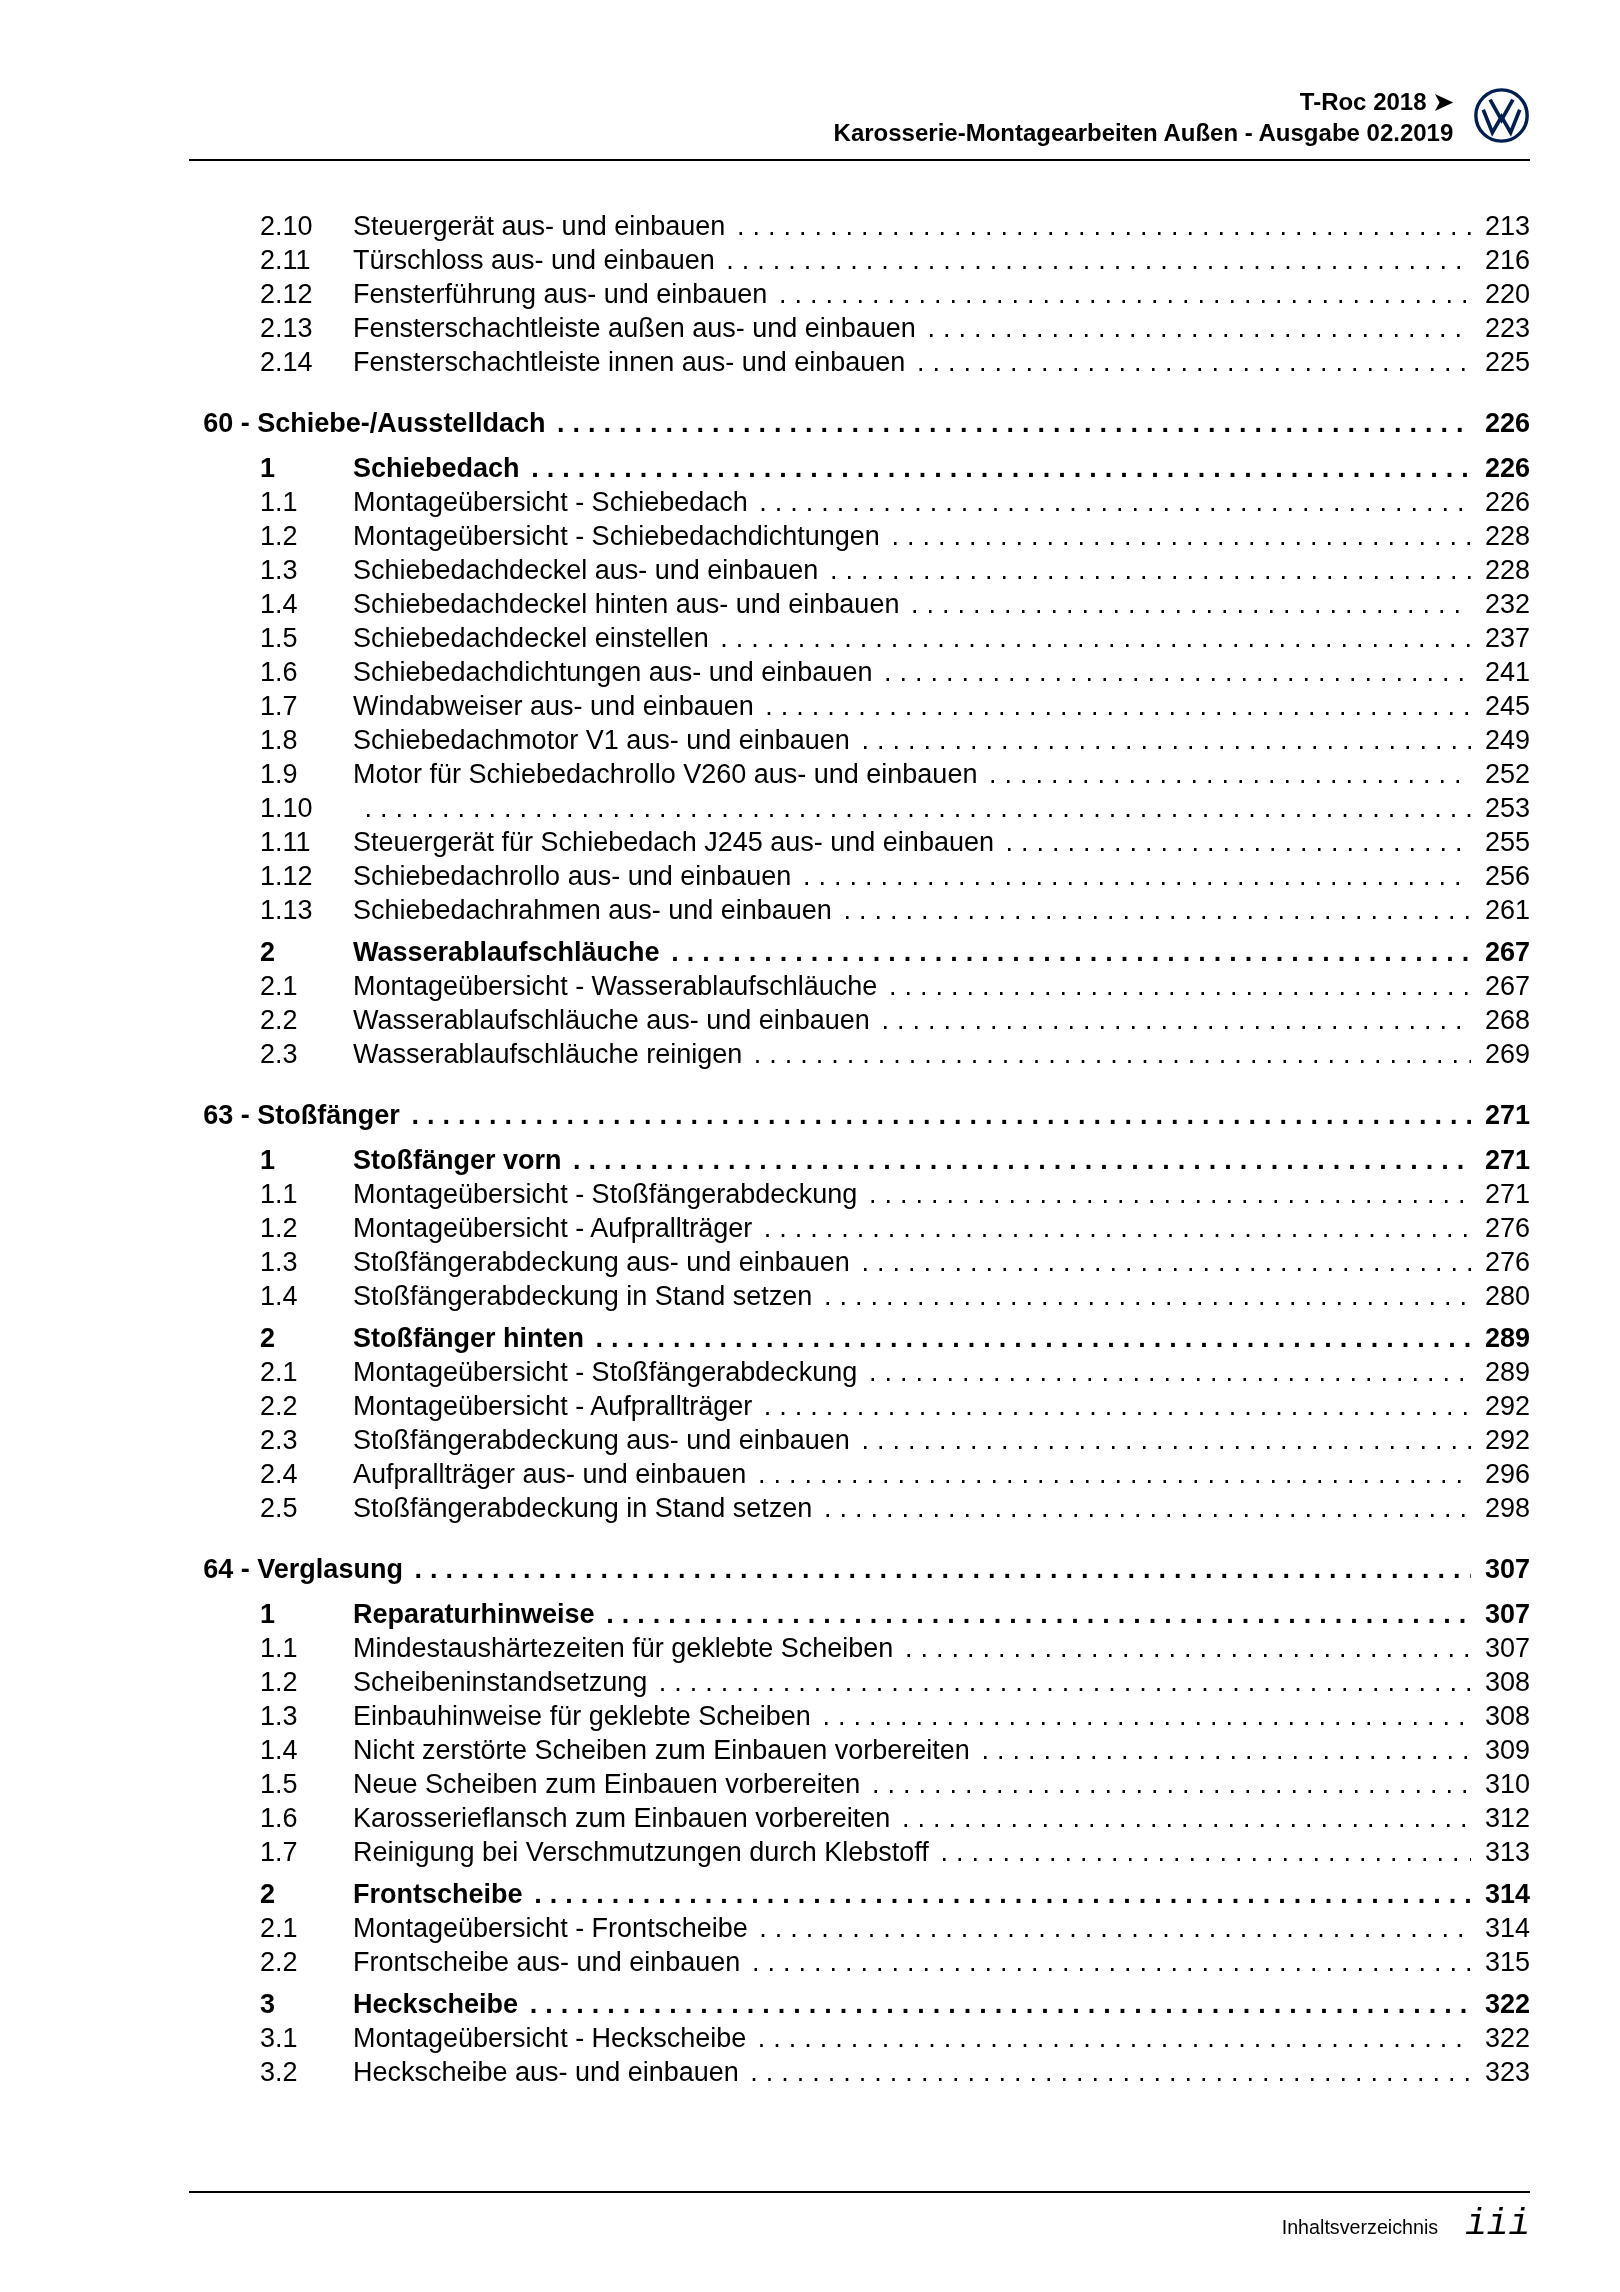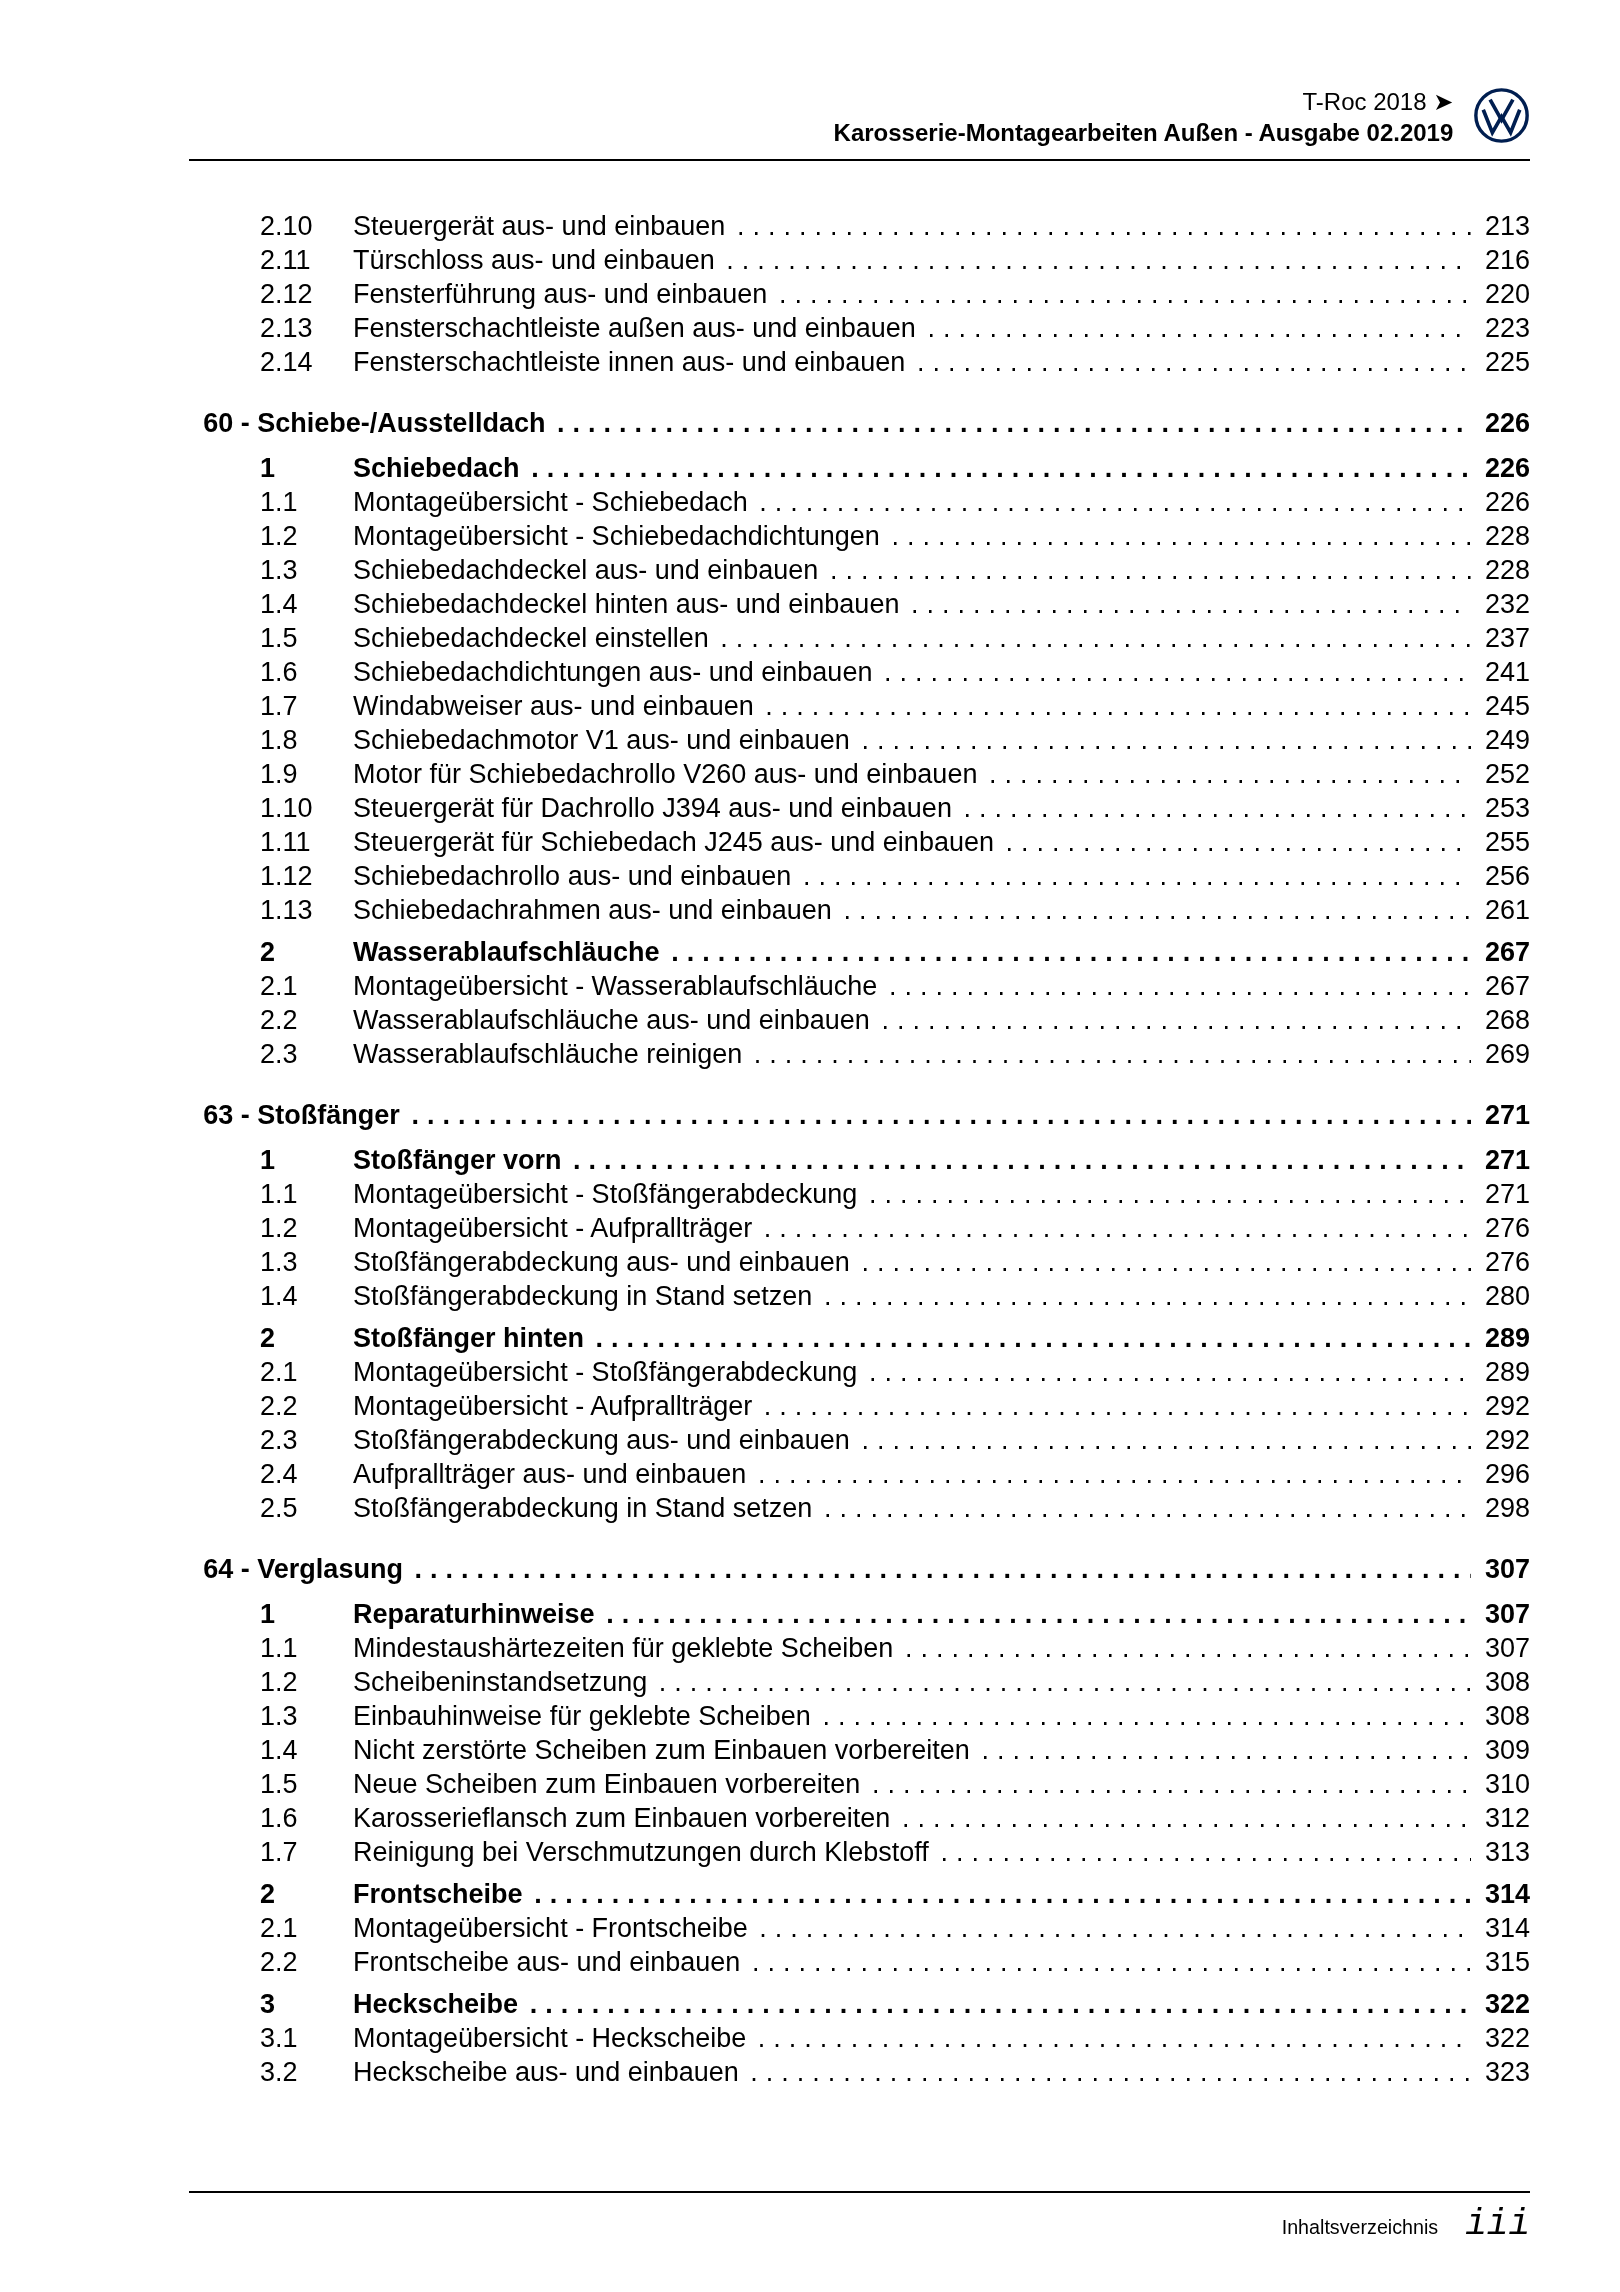--- a/index.html
+++ b/index.html
@@ -20,21 +20,21 @@
     padding: 86px 90px 0 189px;
   }
 
   
   .header {
     display: flex;
     justify-content: flex-end;
     align-items: center;
   }
   .header-text { text-align: right; }
-  .h-line1 { font-size: 24px; font-weight: 400; line-height: 31px; }
+  .h-line1 { font-size: 24px; font-weight: 700; line-height: 31px; }
   .h-line2 { font-size: 24px; font-weight: 700; line-height: 31px; }
   .vw-logo { margin-left: 19.7px; flex: none; }
   .rule { border-top: 2.7px solid #000; margin-top: 10.7px; }
 
   
   .toc { margin-top: 48px; }
   .entry {
     display: flex;
     align-items: baseline;
     margin-left: 71px;
@@ -208,21 +208,20 @@
         <span class="page-num">249</span>
       </div>
       <div class="entry">
         <span class="num">1.9</span>
         <span class="title">Motor für Schiebedachrollo V260 aus- und einbauen</span>
         <span class="leader"></span>
         <span class="page-num">252</span>
       </div>
       <div class="entry">
         <span class="num">1.10</span>
-        <span class="title">Steuergerät für Dachrollo J394 aus- und einbauen</span>
         <span class="leader"></span>
         <span class="page-num">253</span>
       </div>
       <div class="entry">
         <span class="num">1.11</span>
         <span class="title">Steuergerät für Schiebedach J245 aus- und einbauen</span>
         <span class="leader"></span>
         <span class="page-num">255</span>
       </div>
       <div class="entry">

